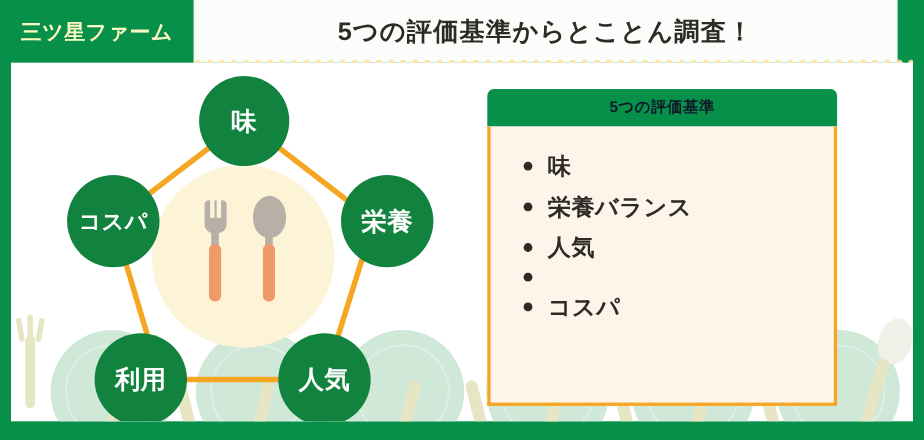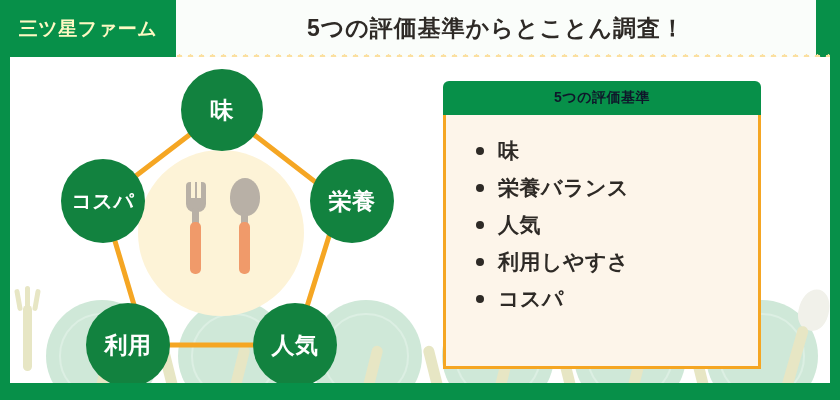--- a/index.html
+++ b/index.html
@@ -349,21 +349,20 @@
           <span class="criteria-label">栄養バランス</span>
         </div>
 
         <div class="criteria-item">
           <span class="criteria-bullet"></span>
           <span class="criteria-label">人気</span>
         </div>
 
         <div class="criteria-item">
           <span class="criteria-bullet"></span>
-          <span class="criteria-label">利用しやすさ</span>
         </div>
 
         <div class="criteria-item">
           <span class="criteria-bullet"></span>
           <span class="criteria-label">コスパ</span>
         </div>
 
       </div>
     </div>
 

